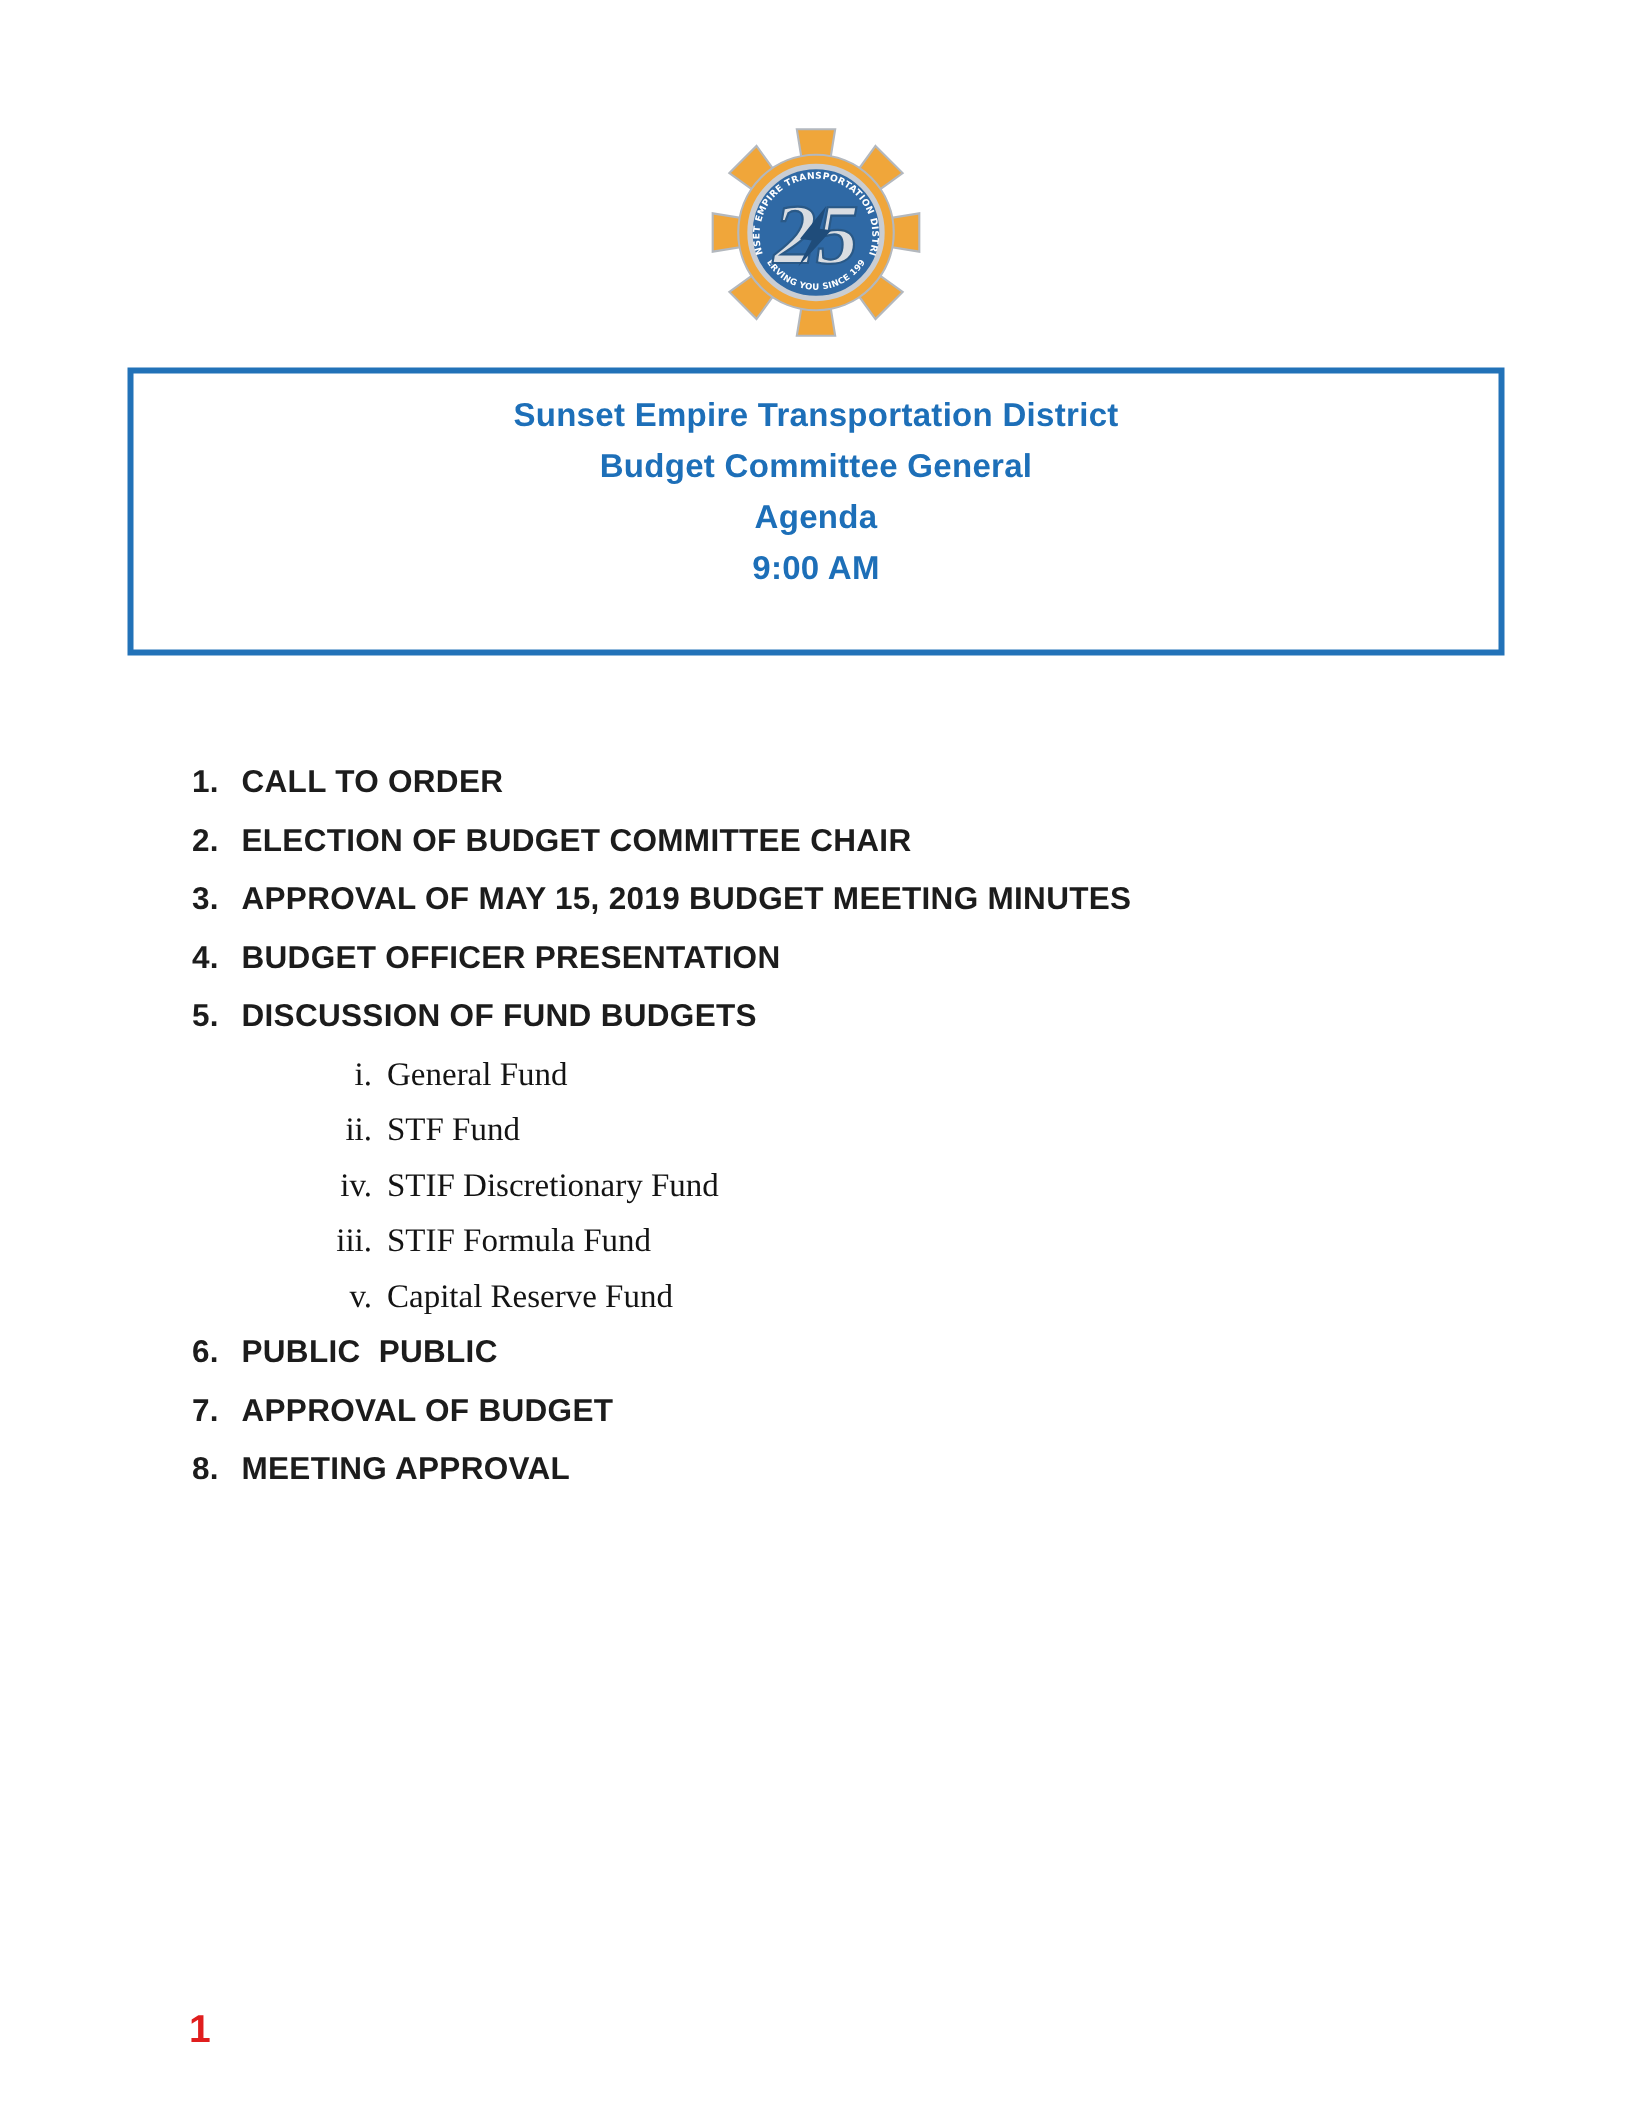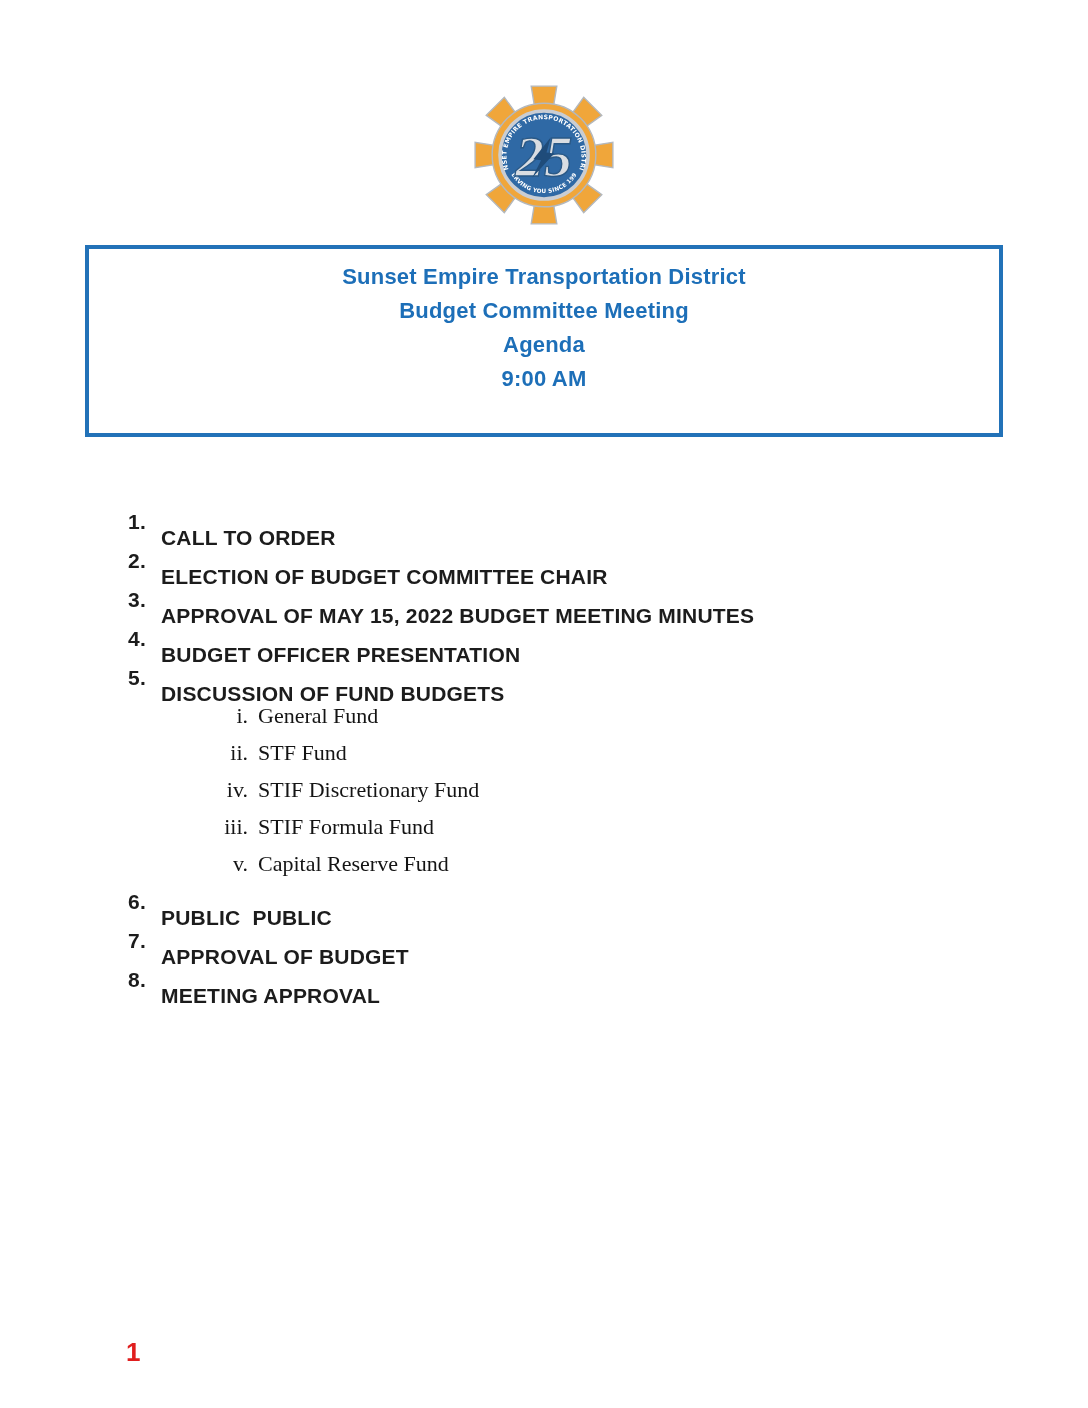--- a/index.html
+++ b/index.html
@@ -61,21 +61,21 @@
     font-size: 21px;
     font-weight: 600;
     letter-spacing: 0.2px;
   }
   .item-number {
     display: inline-block;
     margin-left: 128px;
     width: 33px;
     flex: none;
   }
-  .item-label { white-space: pre-wrap; margin-top: 16px; }
+  .item-label { white-space: pre-wrap; }
 
   .subitems { }
   .subitem {
     display: flex;
     height: 37px;
     line-height: 37px;
     font-family: "Liberation Serif", serif;
     font-size: 22px;
     font-weight: 500;
     color: #141414;
@@ -132,40 +132,40 @@
       </text>
 
       <text x="0" y="29" text-anchor="middle" font-family="Liberation Serif, serif" font-size="80" font-weight="bold" font-style="italic" fill="#D9DDE2" stroke="#2A5987" stroke-width="2">25</text>
 
       <path d="M 6,-26 L -14,8 L -3,8 L -12,34 L 14,-4 L 3,-4 Z" fill="#1F4C7A" transform="rotate(8)"></path>
     </svg>
   </div>
 
   <div class="title-box">
     <div class="title-line">Sunset Empire Transportation District</div>
-    <div class="title-line">Budget Committee Meeting</div>
+    <div class="title-line">Budget Committee General</div>
     <div class="title-line">Agenda</div>
     <div class="title-line">9:00 AM</div>
   </div>
 
   <div class="agenda">
 
     <div class="agenda-item">
       <span class="item-number">1.</span>
       <span class="item-label">CALL TO ORDER</span>
     </div>
 
     <div class="agenda-item">
       <span class="item-number">2.</span>
       <span class="item-label">ELECTION OF BUDGET COMMITTEE CHAIR</span>
     </div>
 
     <div class="agenda-item">
       <span class="item-number">3.</span>
-      <span class="item-label">APPROVAL OF MAY 15, 2022 BUDGET MEETING MINUTES</span>
+      <span class="item-label">APPROVAL OF MAY 15, 2019 BUDGET MEETING MINUTES</span>
     </div>
 
     <div class="agenda-item">
       <span class="item-number">4.</span>
       <span class="item-label">BUDGET OFFICER PRESENTATION</span>
     </div>
 
     <div class="agenda-item">
       <span class="item-number">5.</span>
       <span class="item-label">DISCUSSION OF FUND BUDGETS</span>

